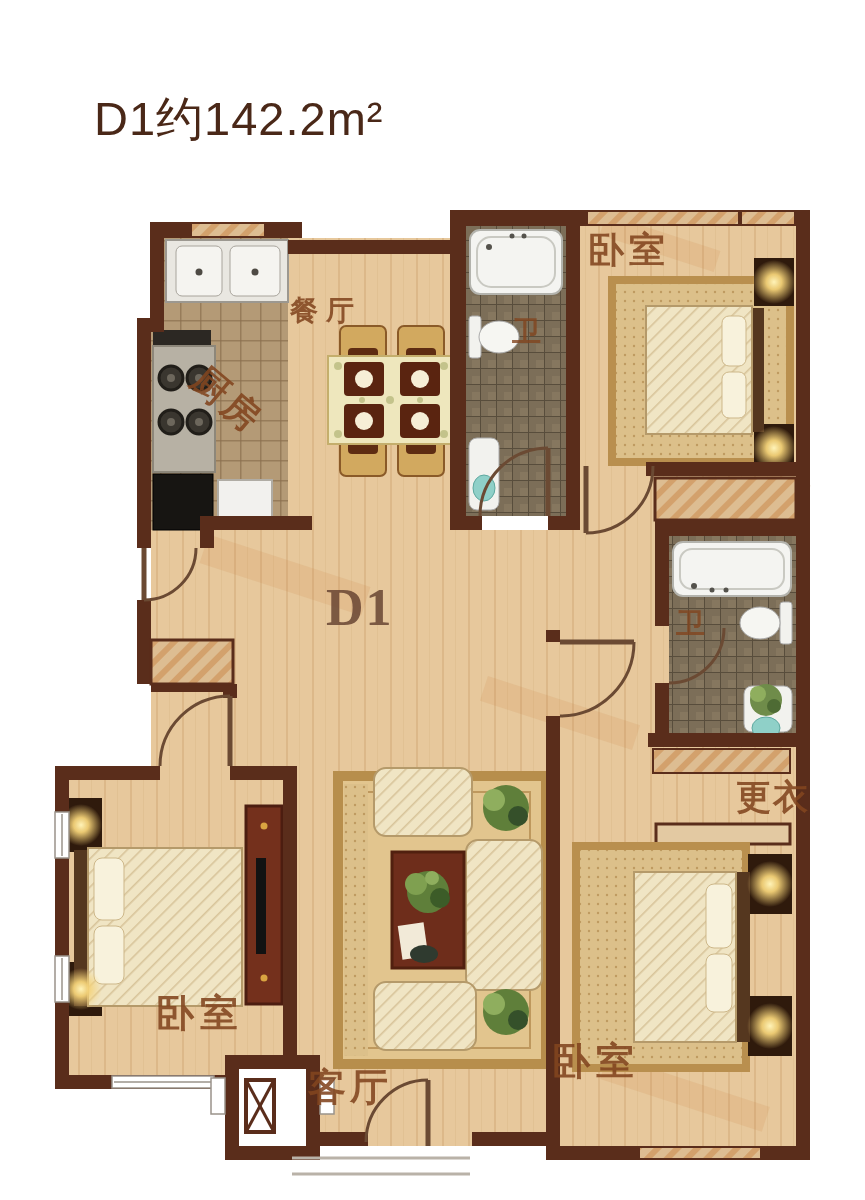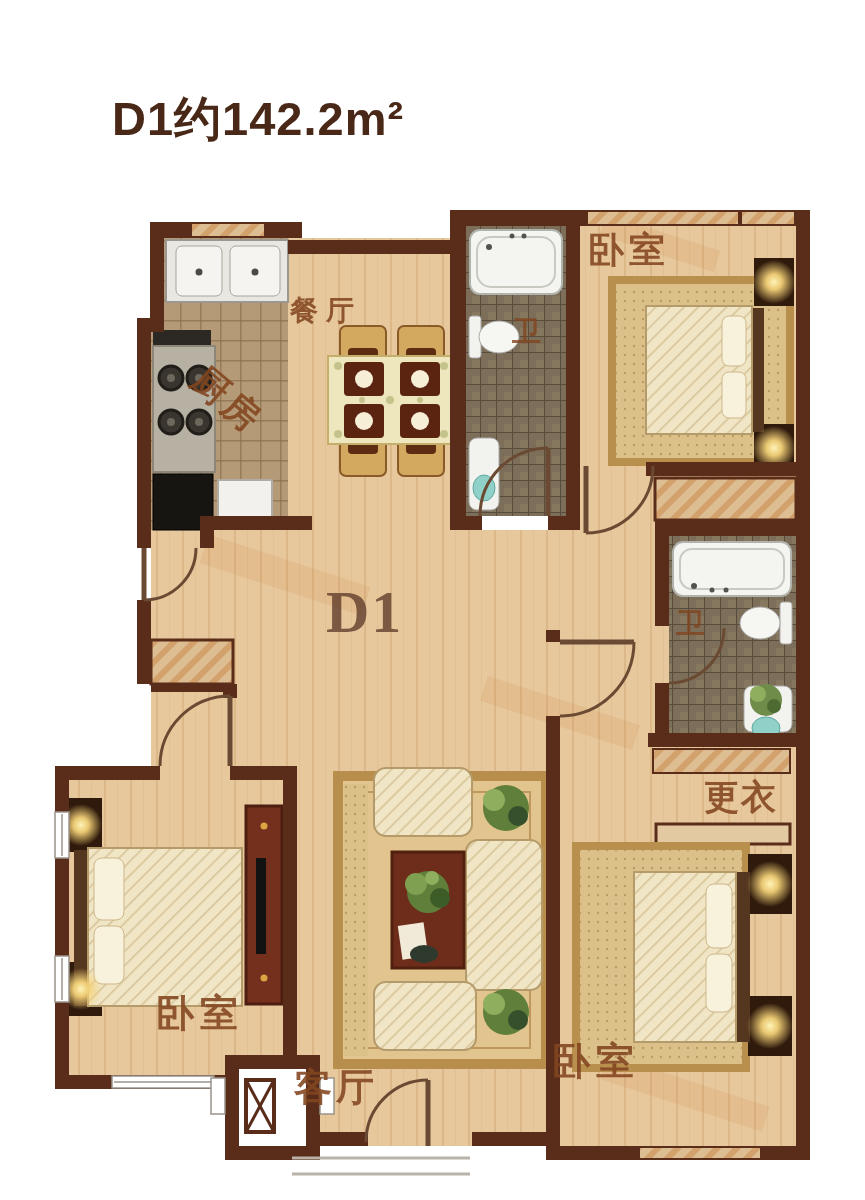--- a/index.html
+++ b/index.html
@@ -1,33 +1,33 @@
 <!DOCTYPE html>
 <html><head>
 <meta charset="utf-8">
 <style>
   html,body{margin:0;padding:0;background:#ffffff;}
   .stage{position:relative;width:865px;height:1200px;background:#ffffff;overflow:hidden;
          font-family:"Liberation Sans",sans-serif;}
   .stage svg{position:absolute;left:0;top:0;}
-  .title{position:absolute;left:112px;top:88px;font-size:47px;font-weight:bold;
+  .title{position:absolute;left:94px;top:88px;font-size:47px;font-weight:normal;
          color:#4a2818;letter-spacing:1px;font-family:"Liberation Sans",sans-serif;}
   .room-label{position:absolute;font-family:"Liberation Serif",serif;font-weight:700;
               color:#82451f;opacity:.88;white-space:nowrap;}
   .lbl-dining{left:290px;top:292px;font-size:28px;letter-spacing:8px;}
   .lbl-kitchen{left:212px;top:356px;font-size:36px;letter-spacing:4px;
                transform:rotate(40deg);transform-origin:left top;}
   .lbl-bed1{left:588px;top:226px;font-size:36px;letter-spacing:5px;}
   .lbl-bath1{left:512px;top:312px;font-size:29px;opacity:.8;}
   .lbl-bath2{left:676px;top:604px;font-size:29px;opacity:.8;}
-  .lbl-dress{left:704px;top:774px;font-size:35px;letter-spacing:2px;}
+  .lbl-dress{left:704px;top:774px;font-size:35px;letter-spacing:2px;padding-left:32px;}
   .lbl-bed3{left:156px;top:988px;font-size:38px;letter-spacing:6px;}
   .lbl-bed2{left:552px;top:1036px;font-size:38px;letter-spacing:6px;}
-  .lbl-living{left:294px;top:1062px;font-size:38px;letter-spacing:4px;}
-  .lbl-d1{left:326px;top:578px;font-size:60px;color:#6d4936;letter-spacing:2px;
+  .lbl-living{left:308px;top:1062px;font-size:38px;letter-spacing:4px;}
+  .lbl-d1{left:326px;top:578px;font-size:52px;color:#6d4936;letter-spacing:2px;
           font-family:"Liberation Serif",serif;font-weight:700;}
 </style>
 </head>
 <body>
 
 <div class="stage">
 
 <svg width="865" height="1200" viewBox="0 0 865 1200">
   <defs>
     <pattern id="wood" width="26" height="26" patternUnits="userSpaceOnUse">

